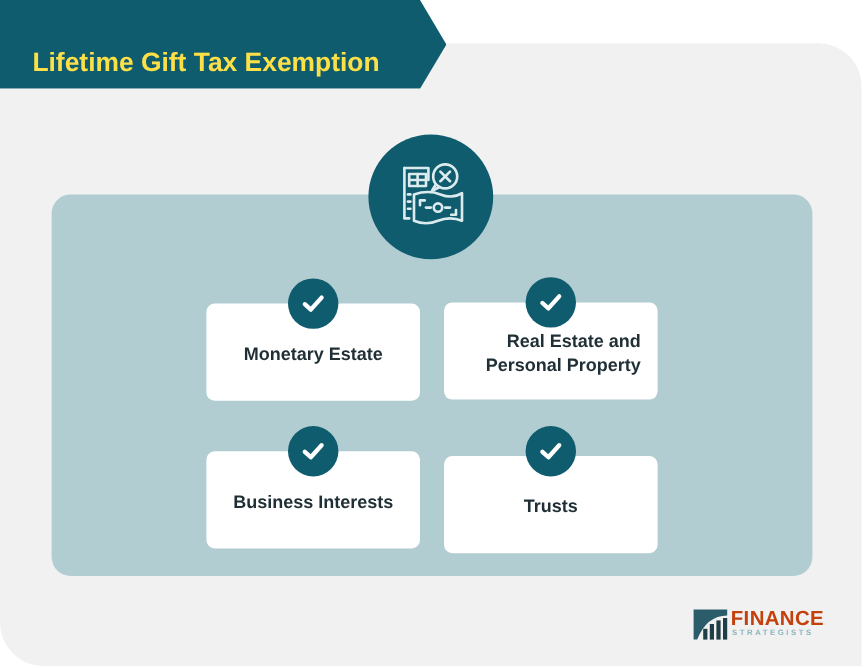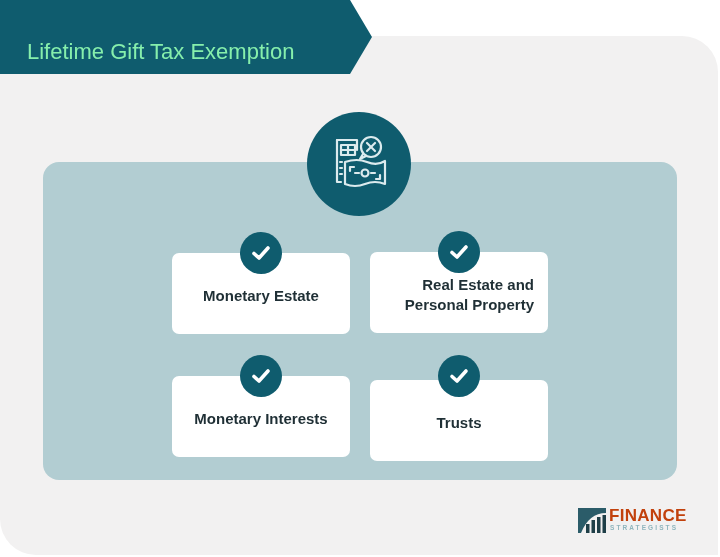--- a/index.html
+++ b/index.html
@@ -1,20 +1,20 @@
 <!DOCTYPE html>
 <html><head>
 <meta charset="utf-8">
 <style>
   html, body { margin:0; padding:0; }
   body { width:720px; height:557px; position:relative; overflow:hidden; background:#ffffff; font-family:"Liberation Sans", sans-serif; }
   .outer-card { position:absolute; left:0; top:36px; width:718px; height:519px; background:#f2f1f1; border-radius:0 36px 0 36px; }
   .title-banner { position:absolute; left:0; top:0; width:372px; height:74px; background:#0f5c6e; clip-path:polygon(0 0, 350px 0, 372px 37px, 350px 74px, 0 74px); z-index:3; }
   .title-line1 { position:absolute; left:27px; top:6px; font-size:24px; color:#d8ecef; white-space:nowrap; letter-spacing:-0.2px; }
-  .title-line2 { position:absolute; left:27px; top:39px; font-size:22px; font-weight:normal; color:#86efac; white-space:nowrap; }
+  .title-line2 { position:absolute; left:27px; top:39px; font-size:22px; font-weight:bold; color:#fde047; white-space:nowrap; }
   .inner-panel { position:absolute; left:43px; top:162px; width:634px; height:318px; background:#b2cdd2; border-radius:16px; }
   .hub { position:absolute; left:307px; top:112px; width:104px; height:104px; border-radius:50%; background:#0f5c6e; z-index:2; display:flex; align-items:center; justify-content:center; }
   .card { position:absolute; width:178px; height:81px; background:#ffffff; border-radius:7px; display:flex; align-items:center; justify-content:center; text-align:center; }
   .card-label { font-size:15px; font-weight:bold; color:#1f2f35; line-height:20px; padding-top:4px; }
   .check { position:absolute; width:42px; height:42px; border-radius:50%; background:#0f5c6e; display:flex; align-items:center; justify-content:center; z-index:2; }
   .logo { position:absolute; left:577px; top:506px; width:110px; height:28px; }
   .logo-name { position:absolute; left:32px; top:0px; font-size:17px; font-weight:bold; color:#c2410c; letter-spacing:0.3px; }
   .logo-sub { position:absolute; left:33px; top:18px; font-size:6.5px; font-weight:bold; color:#8fb5bd; letter-spacing:2.1px; }
 </style>
 </head>
@@ -66,21 +66,21 @@
 <div class="card" style="left:370px; top:252px;text-align:right;">
   <div class="card-label" style="width:150px;">Real Estate and Personal Property</div>
 </div>
 <div class="check" style="left:438px; top:231px;">
   <svg width="22" height="22" viewBox="0 0 22 22">
       <path d="M4 11.5 L9 16 L18 6" fill="none" stroke="#ffffff" stroke-width="3.6" stroke-linecap="round" stroke-linejoin="round"></path>
     </svg>
 </div>
 
 <div class="card" style="left:172px; top:376px;">
-  <div class="card-label">Monetary Interests</div>
+  <div class="card-label">Business Interests</div>
 </div>
 <div class="check" style="left:240px; top:355px;">
   <svg width="22" height="22" viewBox="0 0 22 22">
       <path d="M4 11.5 L9 16 L18 6" fill="none" stroke="#ffffff" stroke-width="3.6" stroke-linecap="round" stroke-linejoin="round"></path>
     </svg>
 </div>
 
 <div class="card" style="left:370px; top:380px;">
   <div class="card-label">Trusts</div>
 </div>

